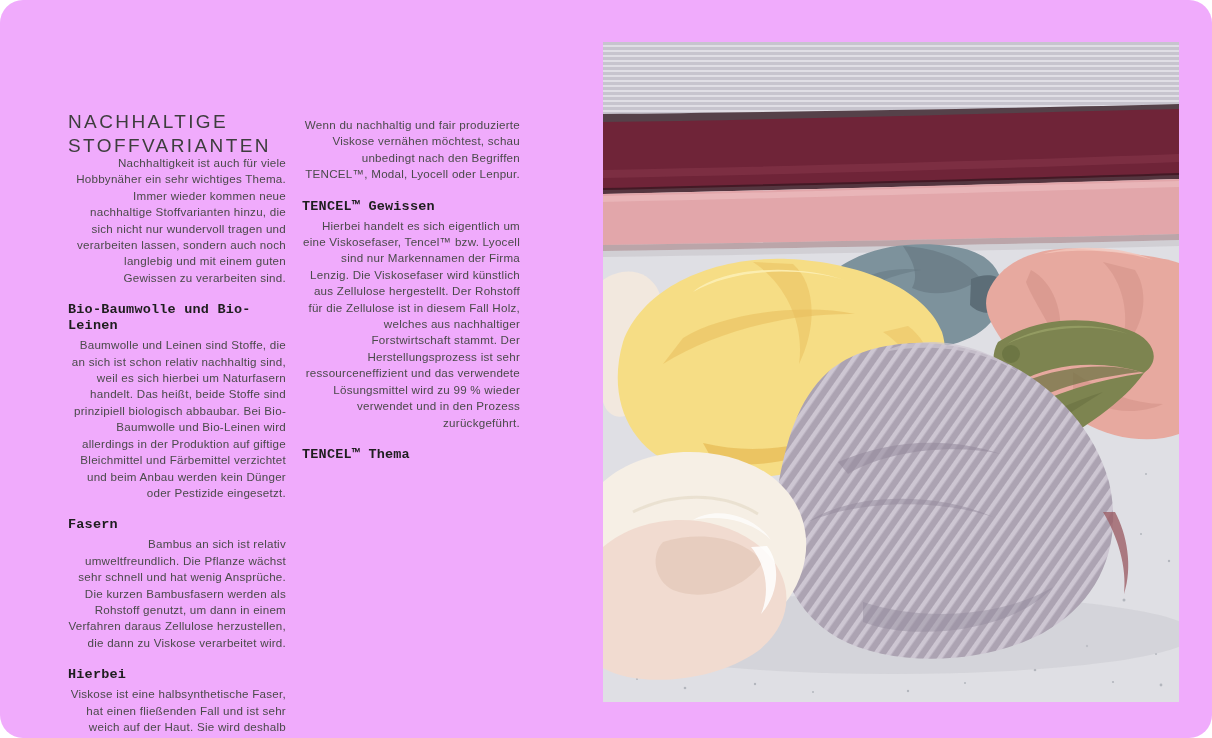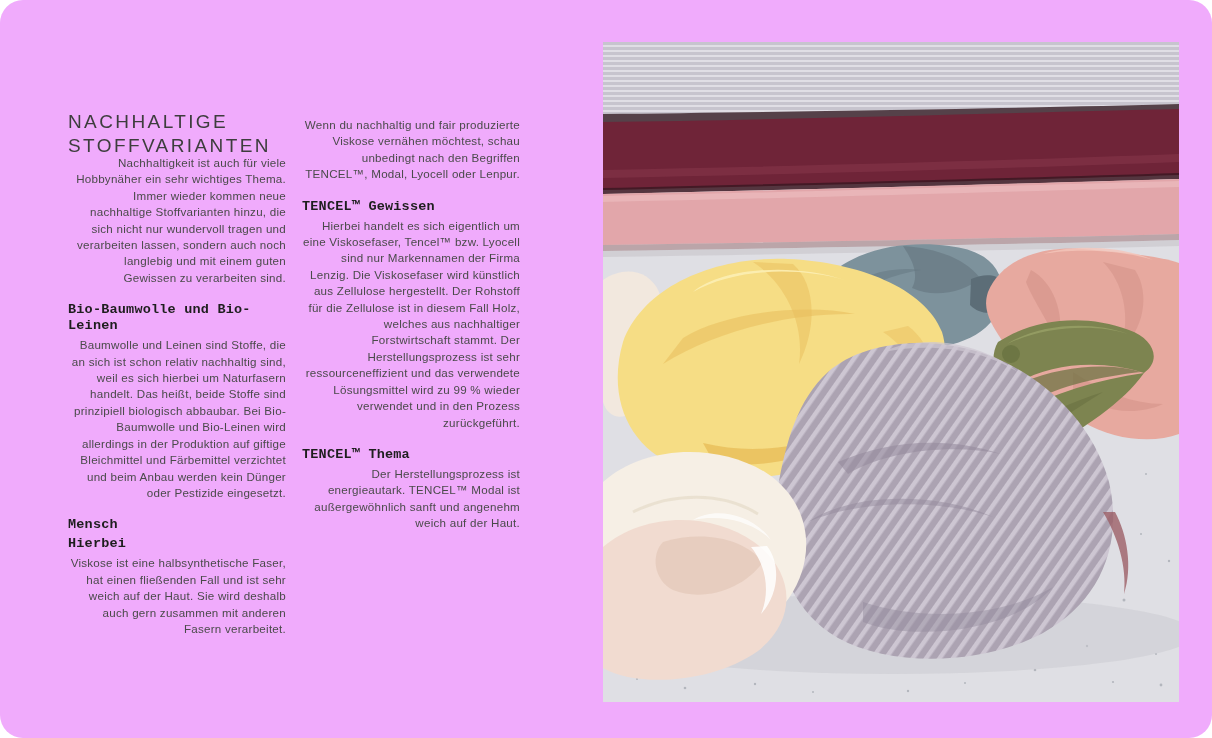--- a/index.html
+++ b/index.html
@@ -25,30 +25,30 @@
 
 <div class="page">
 
   <h1 class="title">NACHHALTIGE
 STOFFVARIANTEN</h1>
 
   <div class="col" id="col1">
       <p class="body-text">Nachhaltigkeit ist auch für viele Hobbynäher ein sehr wichtiges Thema. Immer wieder kommen neue nachhaltige Stoffvarianten hinzu, die sich nicht nur wundervoll tragen und verarbeiten lassen, sondern auch noch langlebig und mit einem guten Gewissen zu verarbeiten sind.</p>
       <h3 class="sec-heading">Bio-Baumwolle und Bio-Leinen</h3>
       <p class="body-text">Baumwolle und Leinen sind Stoffe, die an sich ist schon relativ nachhaltig sind, weil es sich hierbei um Naturfasern handelt. Das heißt, beide Stoffe sind prinzipiell biologisch abbaubar. Bei Bio-Baumwolle und Bio-Leinen wird allerdings in der Produktion auf giftige Bleichmittel und Färbemittel verzichtet und beim Anbau werden kein Dünger oder Pestizide eingesetzt.</p>
-      <h3 class="sec-heading">Mensch</h3>
+      <h3 class="sec-heading">Fasern</h3>
+      <p class="body-text">Bambus an sich ist relativ umweltfreundlich. Die Pflanze wächst sehr schnell und hat wenig Ansprüche. Die kurzen Bambusfasern werden als Rohstoff genutzt, um dann in einem Verfahren daraus Zellulose herzustellen, die dann zu Viskose verarbeitet wird.</p>
       <h3 class="sec-heading">Hierbei</h3>
       <p class="body-text">Viskose ist eine halbsynthetische Faser, hat einen fließenden Fall und ist sehr weich auf der Haut. Sie wird deshalb auch gern zusammen mit anderen Fasern verarbeitet.</p>
     </div>
   <div class="col" id="col2">
       <p class="body-text">Wenn du nachhaltig und fair produzierte Viskose vernähen möchtest, schau unbedingt nach den Begriffen TENCEL™, Modal, Lyocell oder Lenpur.</p>
       <h3 class="sec-heading">TENCEL™ Gewissen</h3>
       <p class="body-text">Hierbei handelt es sich eigentlich um eine Viskosefaser, Tencel™ bzw. Lyocell sind nur Markennamen der Firma Lenzig. Die Viskosefaser wird künstlich aus Zellulose hergestellt. Der Rohstoff für die Zellulose ist in diesem Fall Holz, welches aus nachhaltiger Forstwirtschaft stammt. Der Herstellungsprozess ist sehr ressourceneffizient und das verwendete Lösungsmittel wird zu 99 % wieder verwendet und in den Prozess zurückgeführt.</p>
       <h3 class="sec-heading">TENCEL™ Thema</h3>
-      <p class="body-text">Der Herstellungsprozess ist energieautark. TENCEL™ Modal ist außergewöhnlich sanft und angenehm weich auf der Haut.</p>
     </div>
 
   <figure class="photo">
     <svg viewBox="0 0 576 660" preserveAspectRatio="none">
       <defs>
         <pattern id="stripePat" width="6" height="5" patternUnits="userSpaceOnUse">
           <rect width="6" height="5" fill="#c7c4ce"></rect>
           <rect y="3" width="6" height="2" fill="#e0dee5"></rect>
         </pattern>
         <pattern id="ribPat" width="11" height="11" patternUnits="userSpaceOnUse" patternTransform="rotate(35)">

